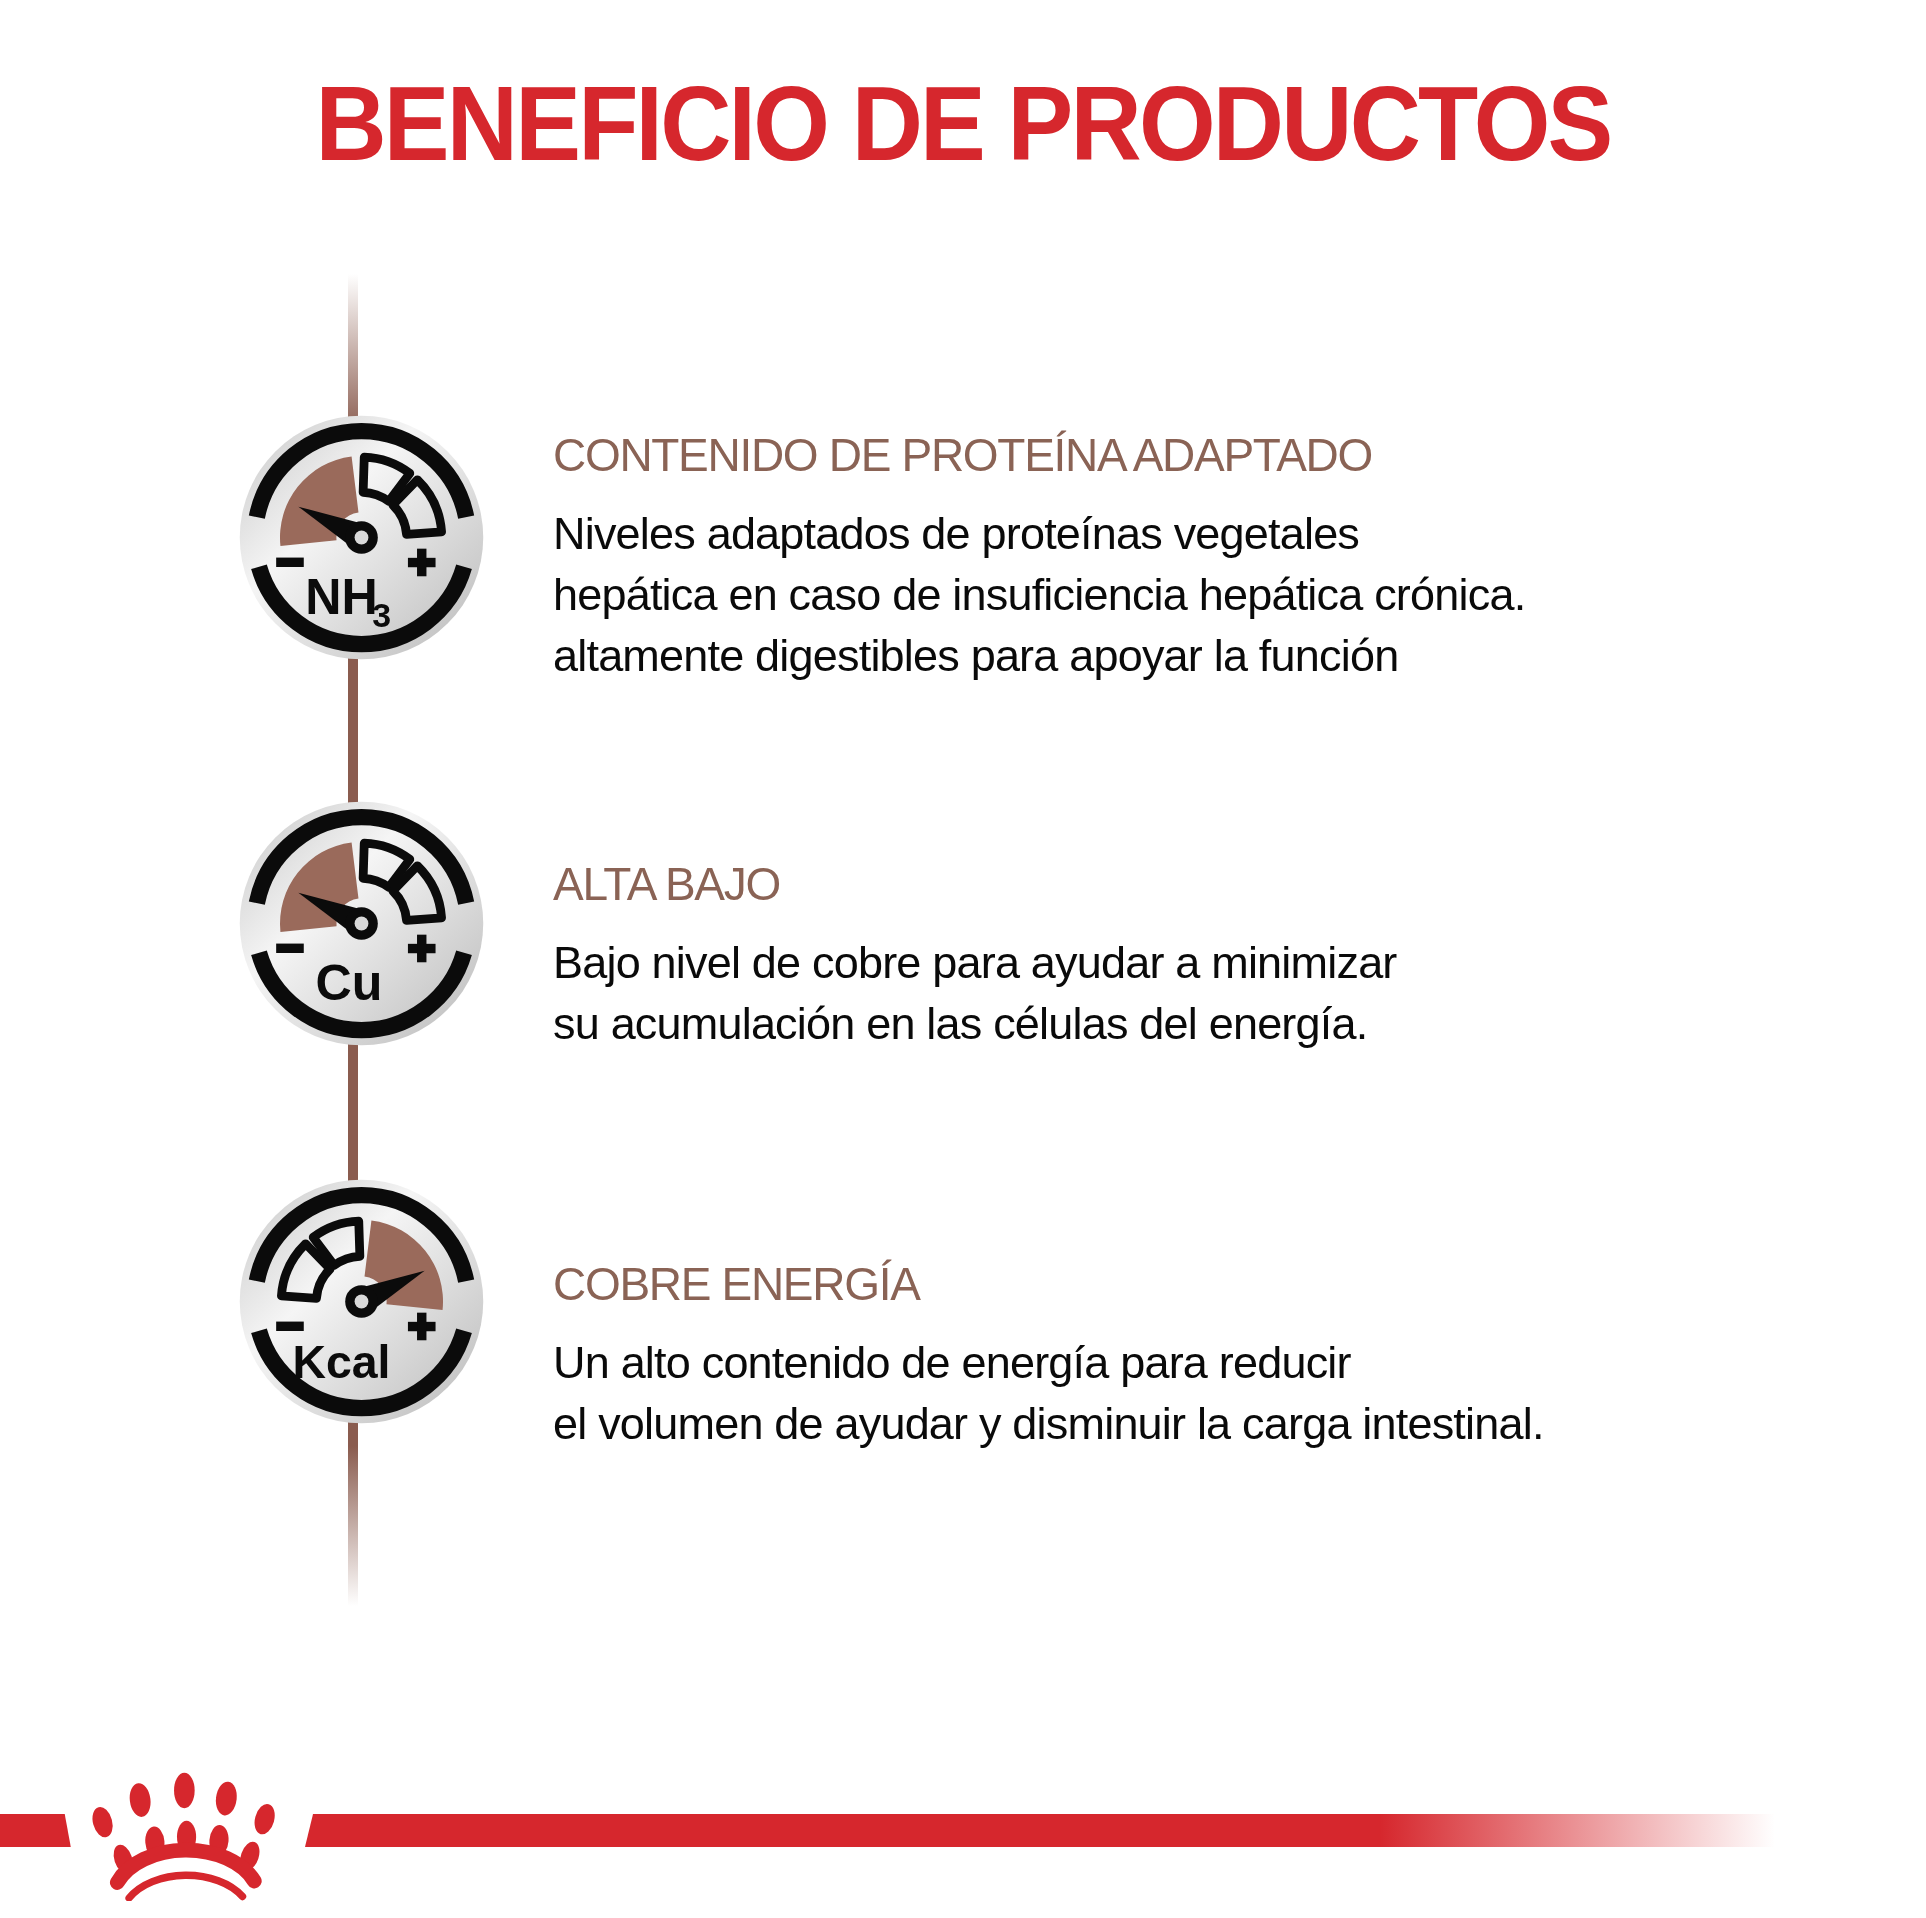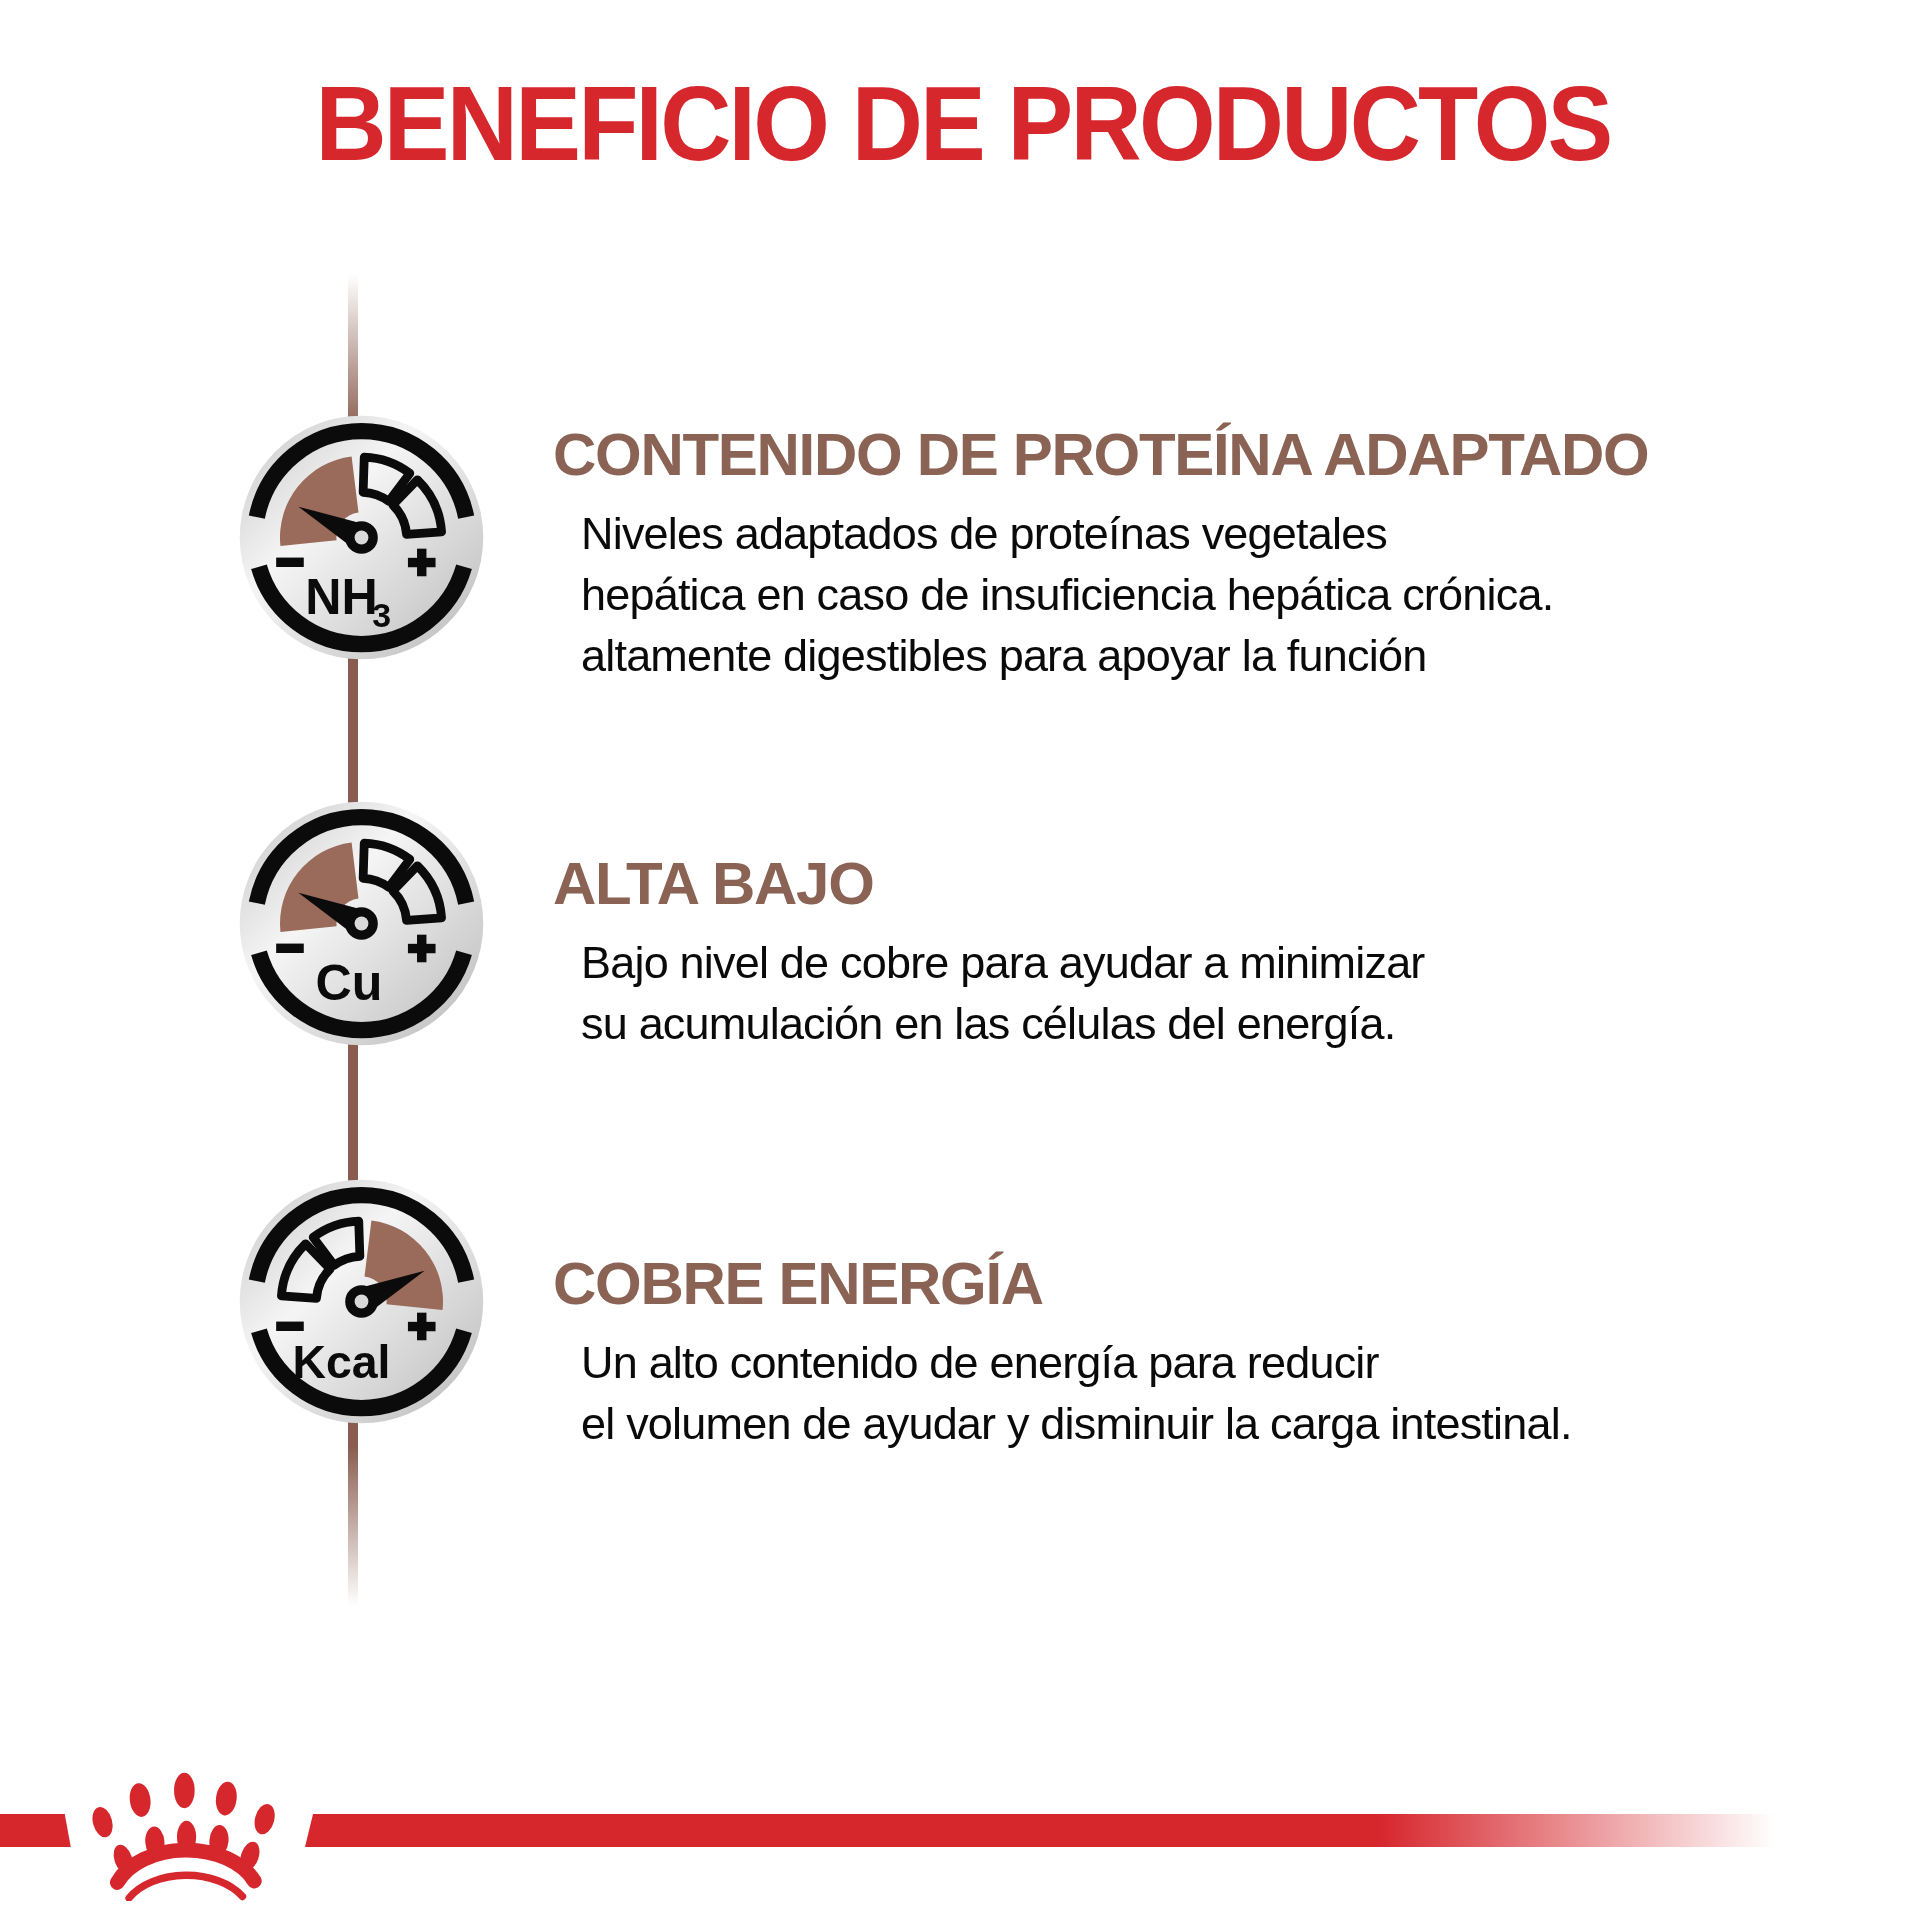--- a/index.html
+++ b/index.html
@@ -73,34 +73,33 @@
 
   
   .section-text {
     position: absolute;
     left: 553px;
     width: 1317px;
     z-index: 3;
   }
   .benefit-heading {
     margin: 0 0 13.6px 0;
-    font-size: 60px;
+    font-size: 46px;
     line-height: 68px;
-    font-weight: bold;
+    font-weight: normal;
     letter-spacing: -1.3px;
     color: #8a6355;
     white-space: nowrap;
   }
   .benefit-line {
     font-size: 45px;
     line-height: 61px;
     letter-spacing: -0.8px;
     color: #0a0a0a;
     white-space: nowrap;
-    margin-left: 28px;
   }
   .s1 { top: 421px; }
   .s2 { top: 850px; }
   .s3 { top: 1250px; }
 
   
   .footer-stripe {
     position: absolute;
     left: 0;
     top: 1814px;

